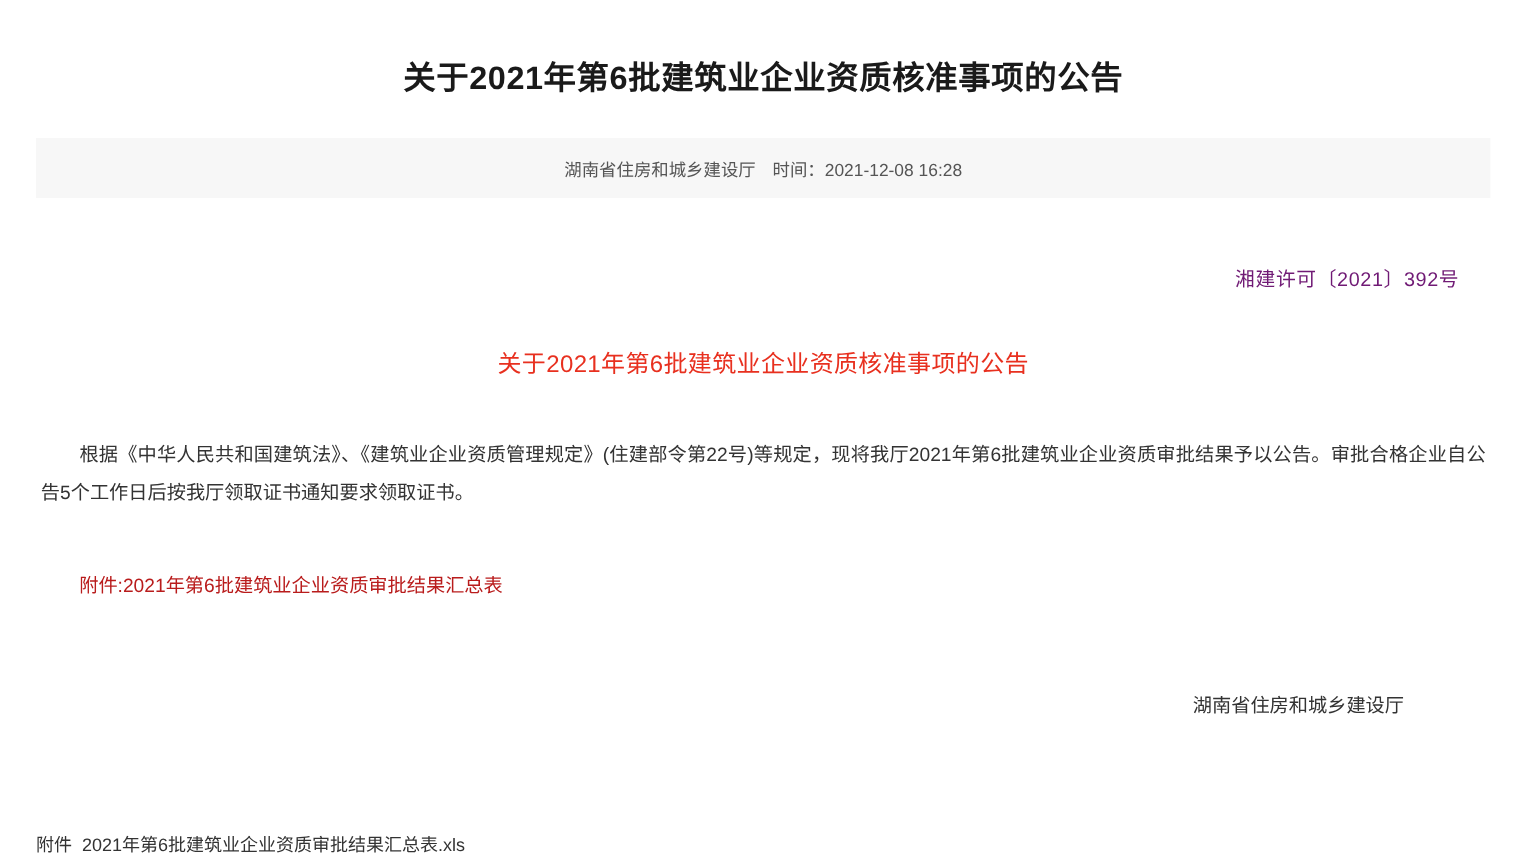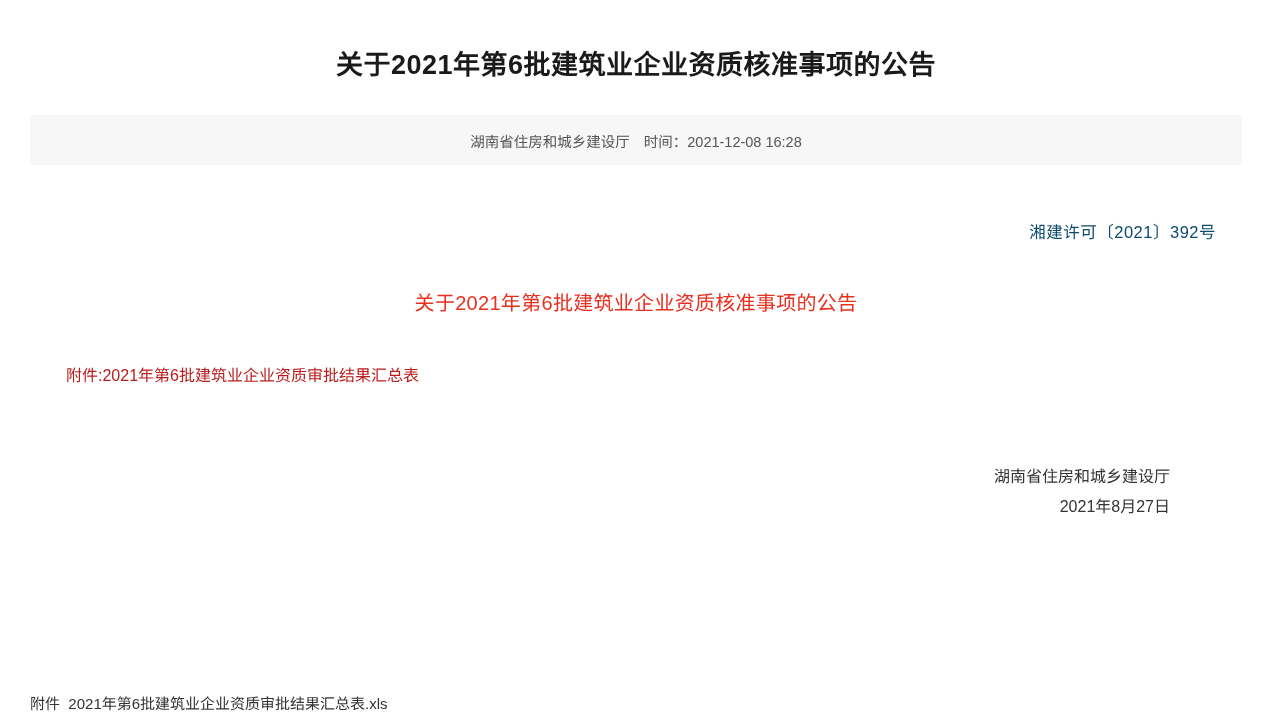--- a/index.html
+++ b/index.html
@@ -52,21 +52,21 @@
   
   .content {
     padding: 0 30px;
     box-sizing: border-box;
   }
 
   .doc-number {
     margin-top: 54px;
     text-align: right;
     padding-right: 26px;
-    color: #0c4a6e;
+    color: #701a75;
     font-size: 16.5px;
     letter-spacing: 0.5px;
   }
 
   .red-title {
     margin-top: 44px;
     text-align: center;
     color: #e8301f;
     font-size: 20px;
     font-weight: normal;
@@ -128,26 +128,28 @@
     <span class="meta-sep"></span>
     <span>时间：2021-12-08 16:28</span>
   </div>
 
   <div class="content">
 
     <div class="doc-number">湘建许可〔2021〕392号</div>
 
     <div class="red-title">关于2021年第6批建筑业企业资质核准事项的公告</div>
 
+    <div class="para">
+      <span class="indent"></span><span>根据《中华人民共和国建筑法》、《建筑业企业资质管理规定》(住建部令第22号)等规定，现将我厅2021年第6批建筑业企业资质审批结果予以公告。审批合格企业自公告5个工作日后按我厅领取证书通知要求领取证书。</span>
+    </div>
 
     <div class="attach-line">附件:2021年第6批建筑业企业资质审批结果汇总表</div>
 
     <div class="signature">
       <div>湖南省住房和城乡建设厅</div>
-      <div>2021年8月27日</div>
     </div>
 
   </div>
 
   <div class="attachment-footer">
     <span>附件</span>
     <span>&nbsp;</span><a class="att-link" href="#">2021年第6批建筑业企业资质审批结果汇总表.xls</a>
   </div>
 
 </div>

